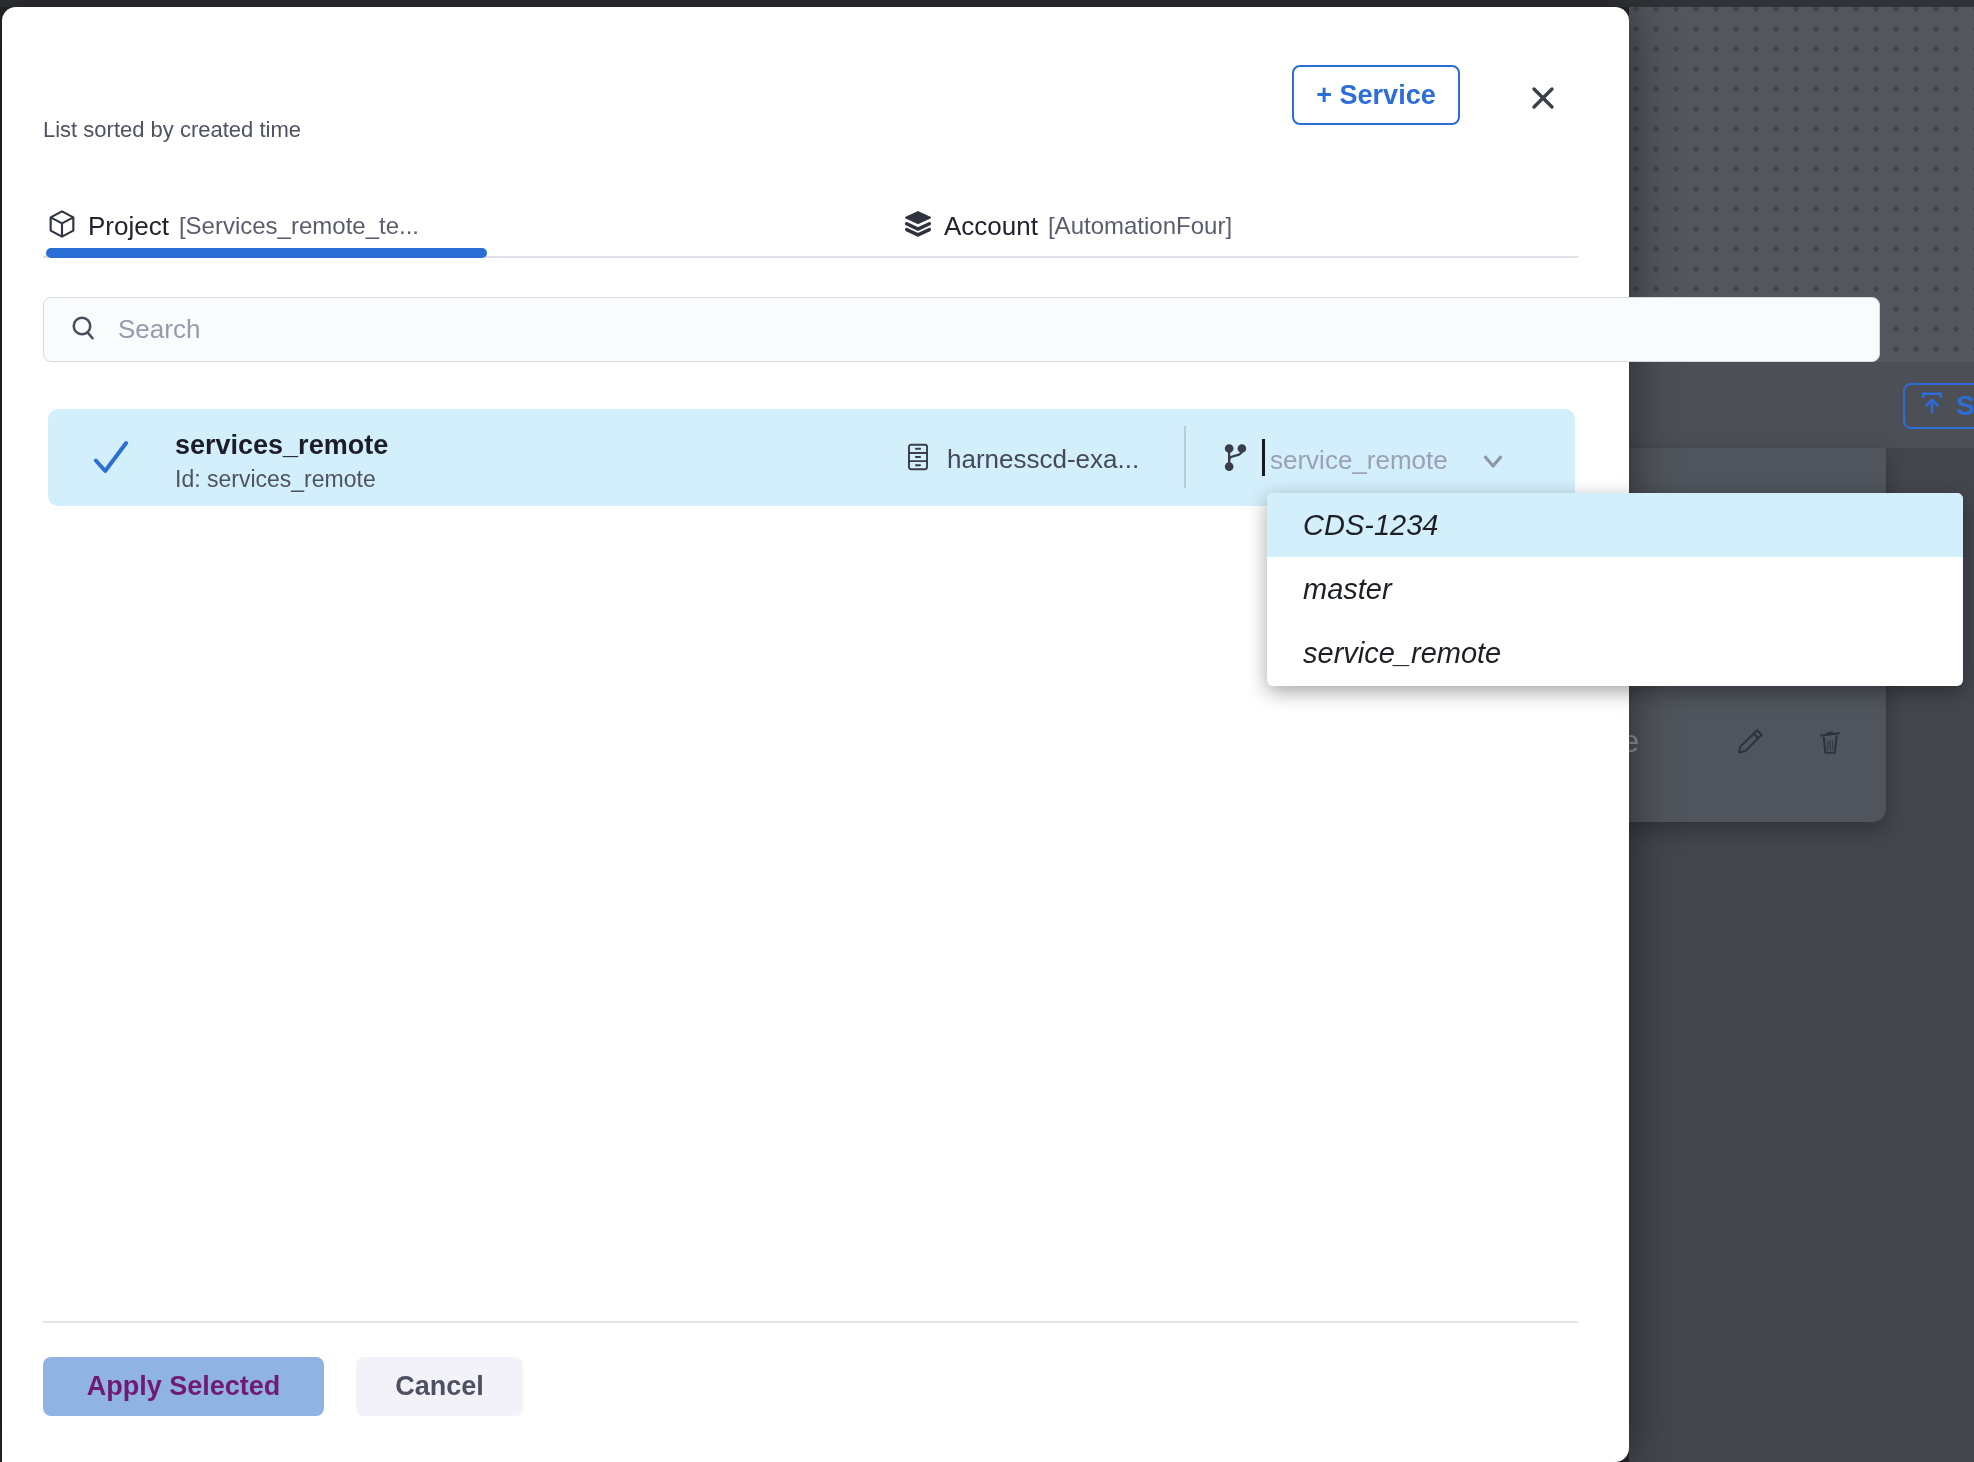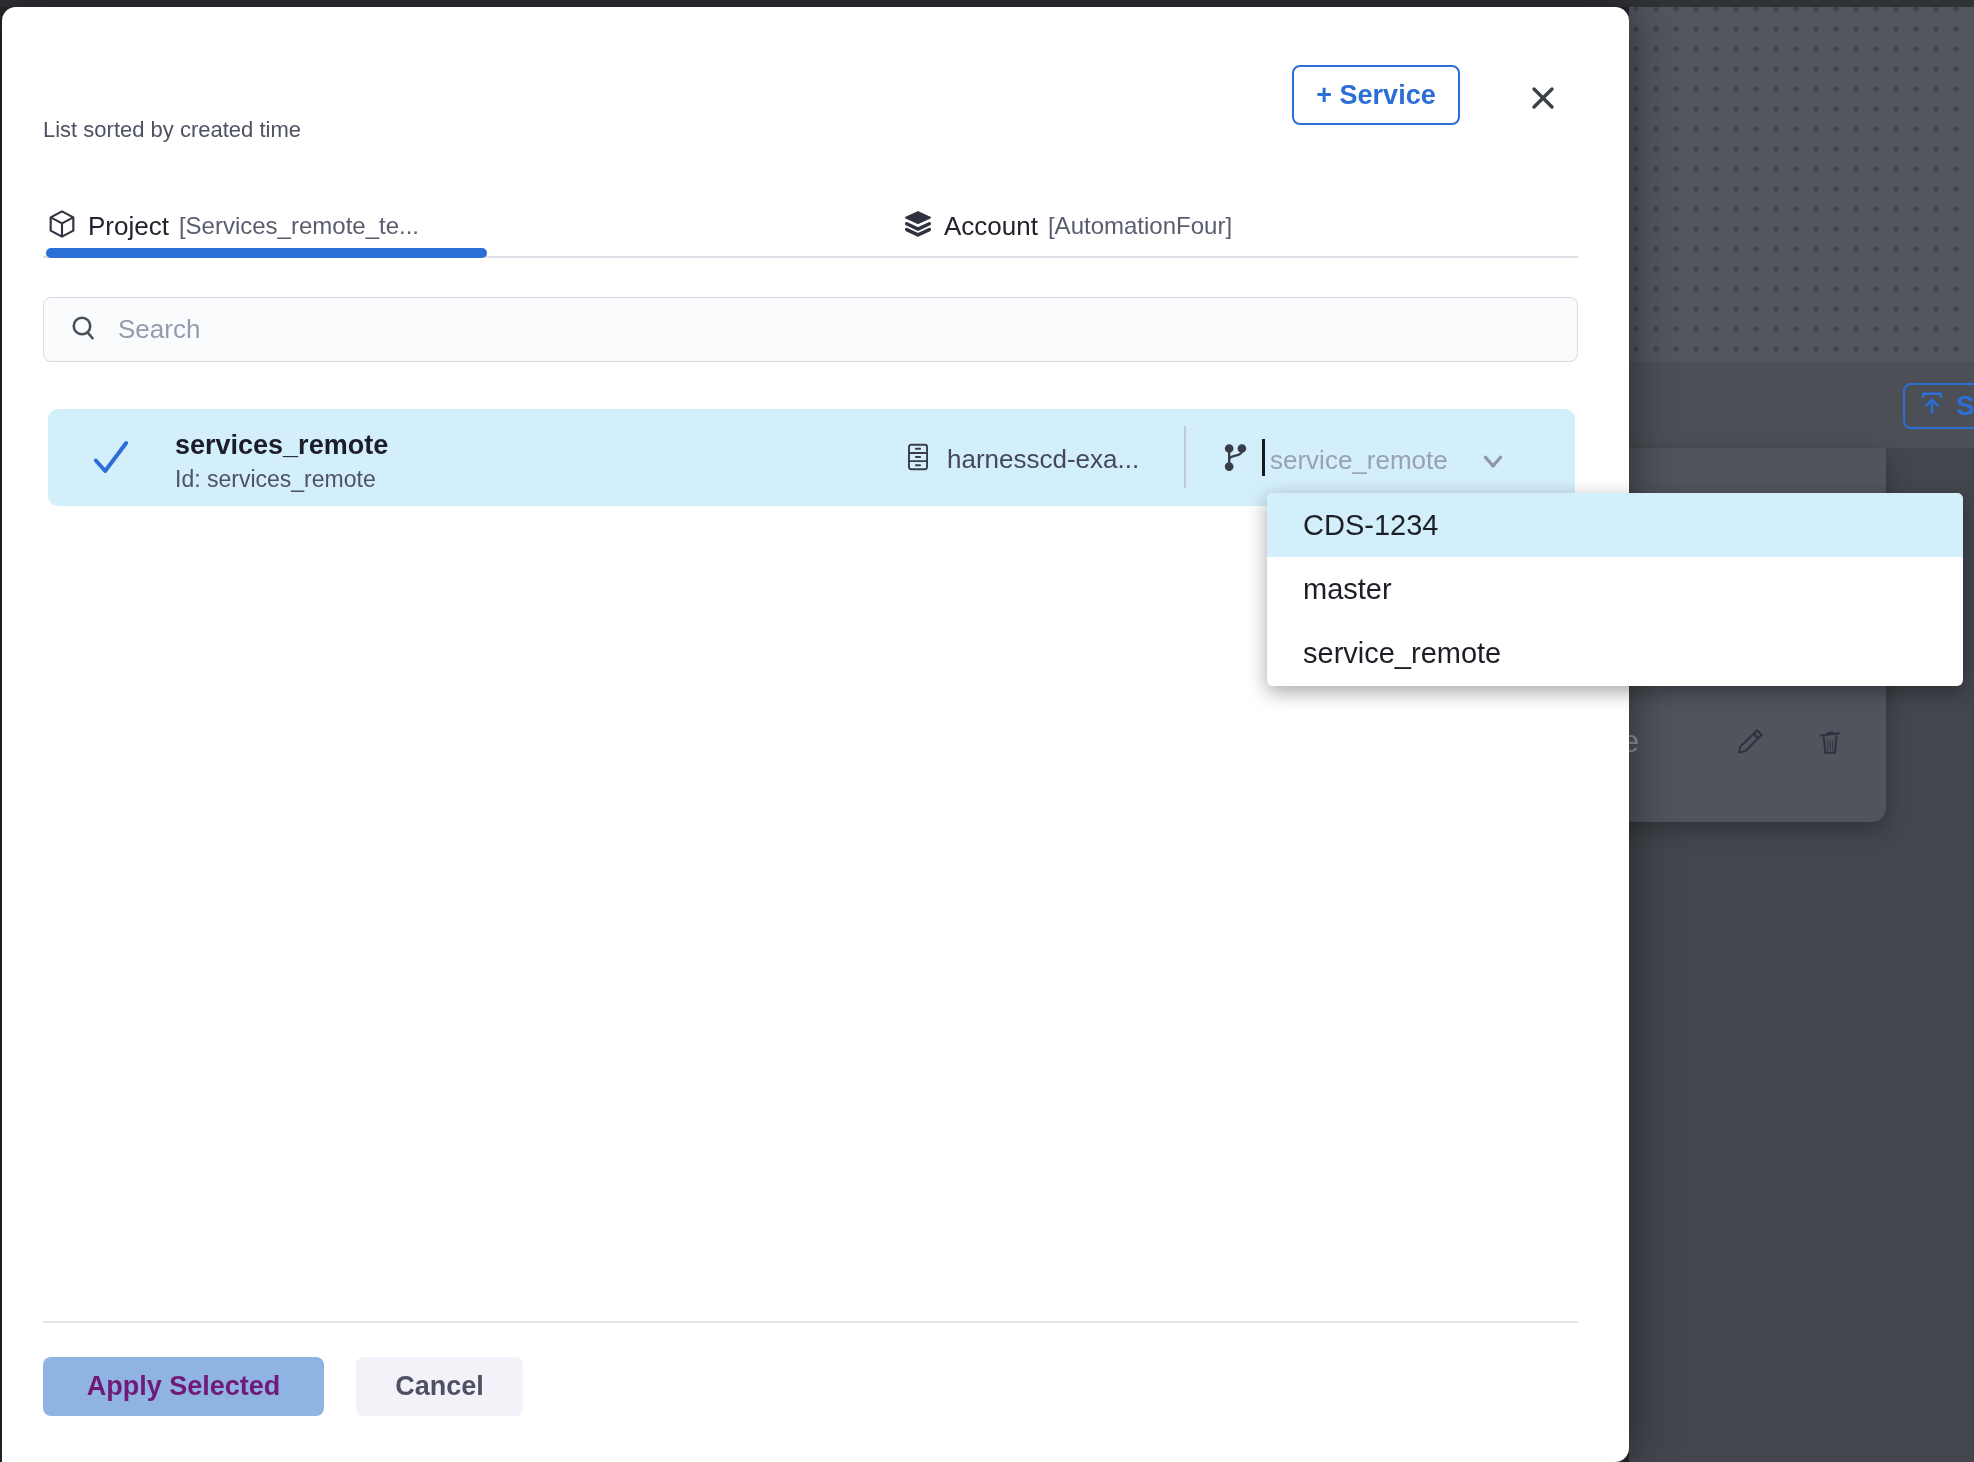--- a/index.html
+++ b/index.html
@@ -36,39 +36,39 @@
 
   .tab{top:203px;height:46px;display:flex;align-items:center;gap:10px;cursor:pointer;}
   .tab .lbl{font-size:26px;color:#21232e;}
   .tab .scope{font-size:24px;color:#5a5d6e;}
   .tab-project{left:46px;}
   .tab-org{left:526px;}
   .tab-account{left:902px;}
   .tabs-baseline{left:43px;top:256px;width:1535px;height:2px;background:#dfe0e7;}
   .tab-underline{left:46px;top:248px;width:441px;height:10px;border-radius:5px;background:#2b6ed6;}
 
-  .search{left:43px;top:297px;width:1535px;height:65px;border:1.5px solid #d8dae2;border-radius:8px;
+  .search{left:43px;top:297px;width:1837px;height:65px;border:1.5px solid #d8dae2;border-radius:8px;
     background:#fafbfc;display:flex;align-items:center;padding-left:24px;gap:16px;}
   .search input{border:none;outline:none;background:transparent;font-size:26px;color:#2a2c38;width:1400px;}
   .search input::placeholder{color:#949bae;}
 
   .row{left:48px;top:409px;width:1527px;height:97px;border-radius:10px;background:#d3effb;cursor:pointer;}
   .row-check{left:90px;top:438px;}
   .row-name{left:175px;top:430px;font-size:27px;font-weight:700;color:#1c1d28;}
   .row-id{left:175px;top:466px;font-size:23px;color:#4e5263;}
   .row-repo-icon{left:901px;top:440px;}
   .row-repo{left:947px;top:444px;font-size:26px;color:#45485a;}
   .row-divider{left:1184px;top:426px;width:2px;height:62px;background:#bccbd6;}
   .row-branch-icon{left:1218px;top:440px;}
   .row-cursor{left:1262px;top:439px;width:2.5px;height:37px;background:#16181d;}
   .row-branch{left:1270px;top:445px;font-size:26px;color:#99a1b3;}
   .row-chevron{left:1478px;top:446px;}
 
   .dropdown{position:absolute;left:1267px;top:493px;width:696px;height:193px;background:#ffffff;border-radius:6px;
-    box-shadow:0 6px 20px rgba(0,0,0,.35);z-index:10;overflow:hidden;display:flex;flex-direction:column;}
+    box-shadow:0 6px 20px rgba(0,0,0,.35);z-index:10;overflow:hidden;display:flex;flex-direction:column;font-style:italic;}
   .dd-item{flex:1;display:flex;align-items:center;padding-left:36px;font-size:29px;color:#1c2025;cursor:pointer;}
   .dd-item.hl{background:#d3effb;}
 
   .footer-line{left:43px;top:1321px;width:1535px;height:2px;background:#e4e5eb;}
   .btn-apply{left:43px;top:1357px;width:281px;height:59px;border-radius:8px;background:#8fb3e3;border:none;
     color:#701a75;font-size:27px;font-weight:700;display:flex;align-items:center;justify-content:center;}
   .btn-cancel{left:356px;top:1357px;width:167px;height:59px;border-radius:8px;background:#f2f2f8;border:none;
     color:#4d5163;font-size:27px;font-weight:700;display:flex;align-items:center;justify-content:center;cursor:pointer;}
 </style>
 </head>

